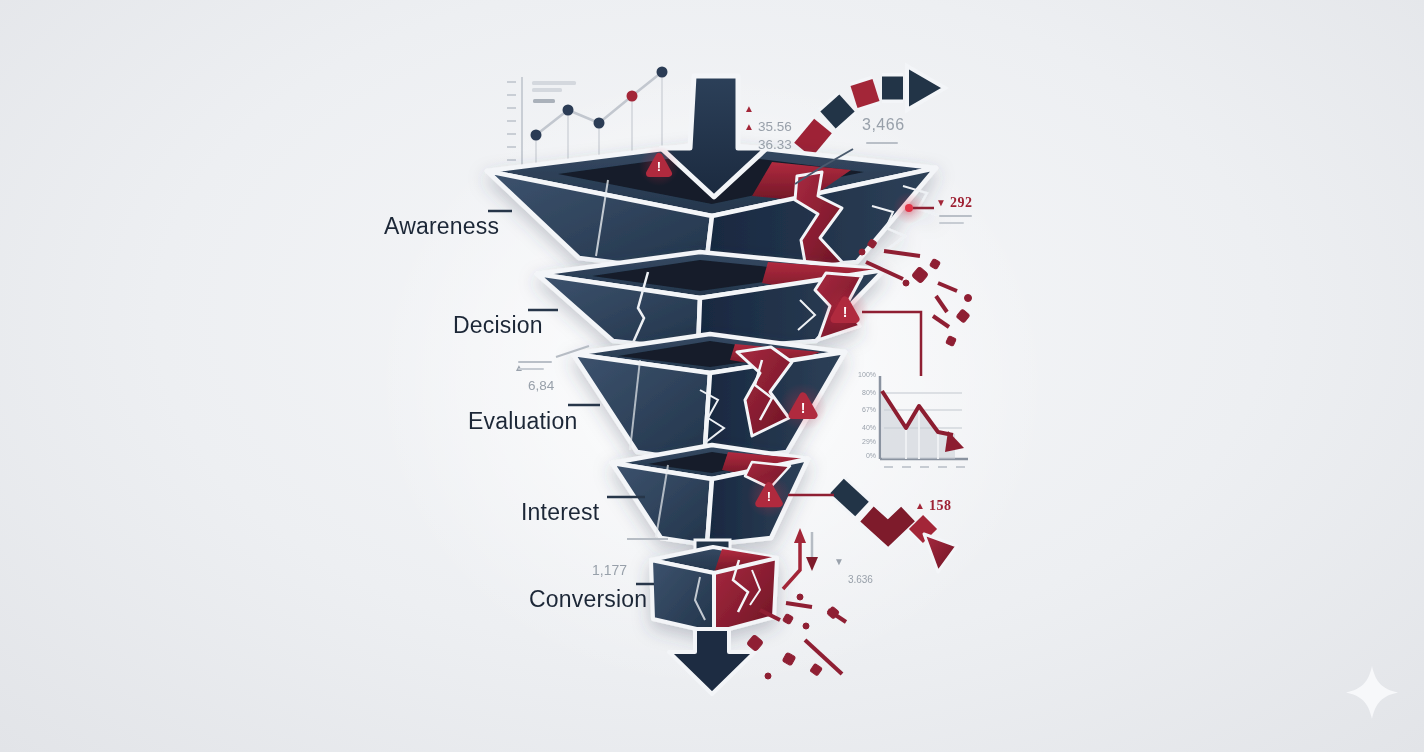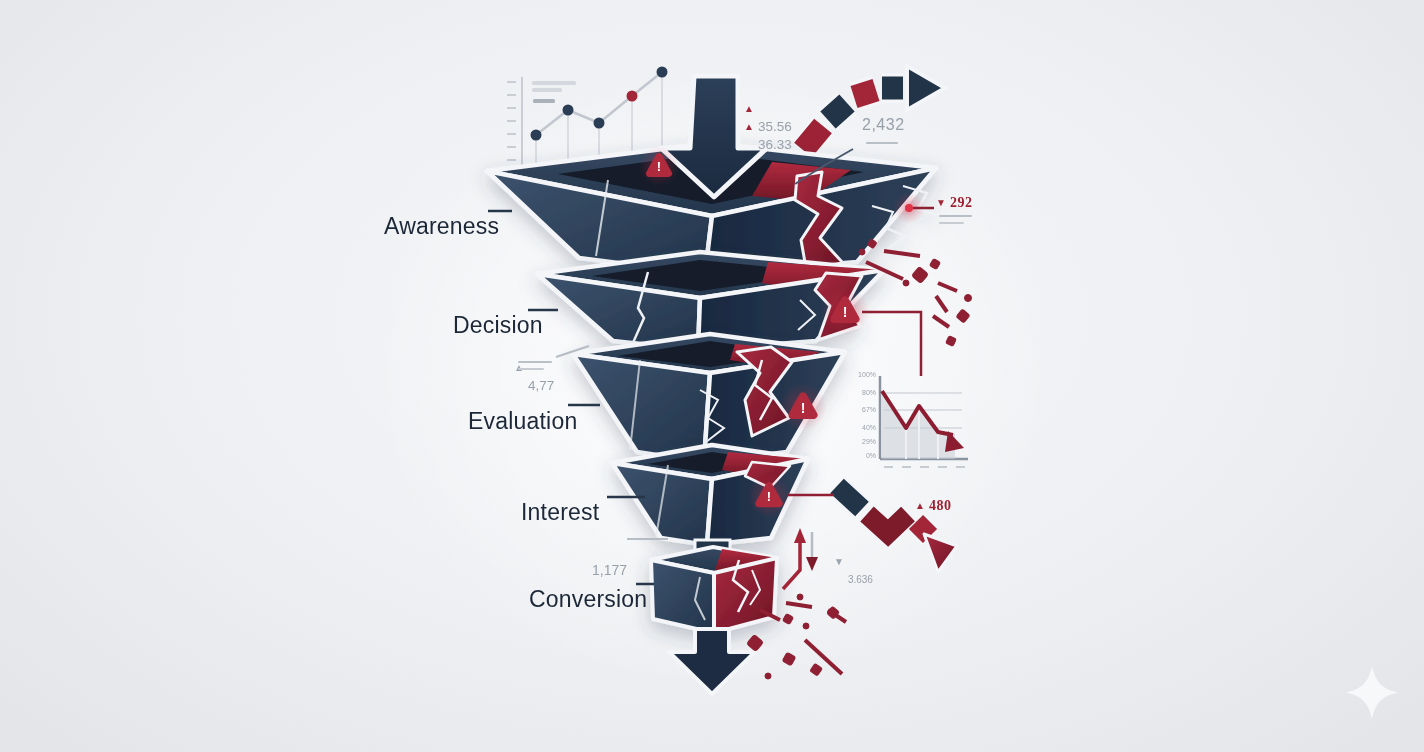--- a/index.html
+++ b/index.html
@@ -296,42 +296,42 @@
 
 <div class="ov metric" style="left:744px;top:84px">
   <span class="tri-red">▲</span>
   <span class="val-gray">35.56</span>
 </div>
 <div class="ov metric" style="left:744px;top:102px">
   <span class="tri-red">▲</span>
   <span class="val-gray">36.33</span>
 </div>
 
-<div class="ov val-gray-lg" style="left:862px;top:116px">2,432</div>
+<div class="ov val-gray-lg" style="left:862px;top:116px">3,466</div>
 <div class="uline" style="left:866px;top:142px;width:32px"></div>
 
 <div class="ov metric" style="left:936px;top:195px">
   <span class="tri-red">▼</span>
   <span class="val-red">292</span>
 </div>
 <div class="uline" style="left:939px;top:215px;width:33px"></div>
 <div class="uline" style="left:939px;top:222px;width:25px;background:#c7ccd3"></div>
 
 <div class="ov metric" style="left:514px;top:343px">
   <span class="tri-gray">▲</span>
-  <span class="val-gray">4,77</span>
+  <span class="val-gray">6,84</span>
 </div>
 <div class="uline" style="left:518px;top:361px;width:34px"></div>
 <div class="uline" style="left:518px;top:368px;width:26px;background:#c7ccd3"></div>
 
 <div class="ov val-gray" style="left:592px;top:527px;font-size:14px">1,177</div>
 
 <div class="ov metric" style="left:915px;top:498px">
   <span class="tri-red">▲</span>
-  <span class="val-red">480</span>
+  <span class="val-red">158</span>
 </div>
 
 <div class="ov metric" style="left:834px;top:539px">
   <span class="tri-gray">▼</span>
   <span class="val-gray" style="font-size:10px">3.636</span>
 </div>
 
 <div class="tick" style="left:846px;top:371px">100%</div>
 <div class="tick" style="left:846px;top:389px">80%</div>
 <div class="tick" style="left:846px;top:406px">67%</div>

